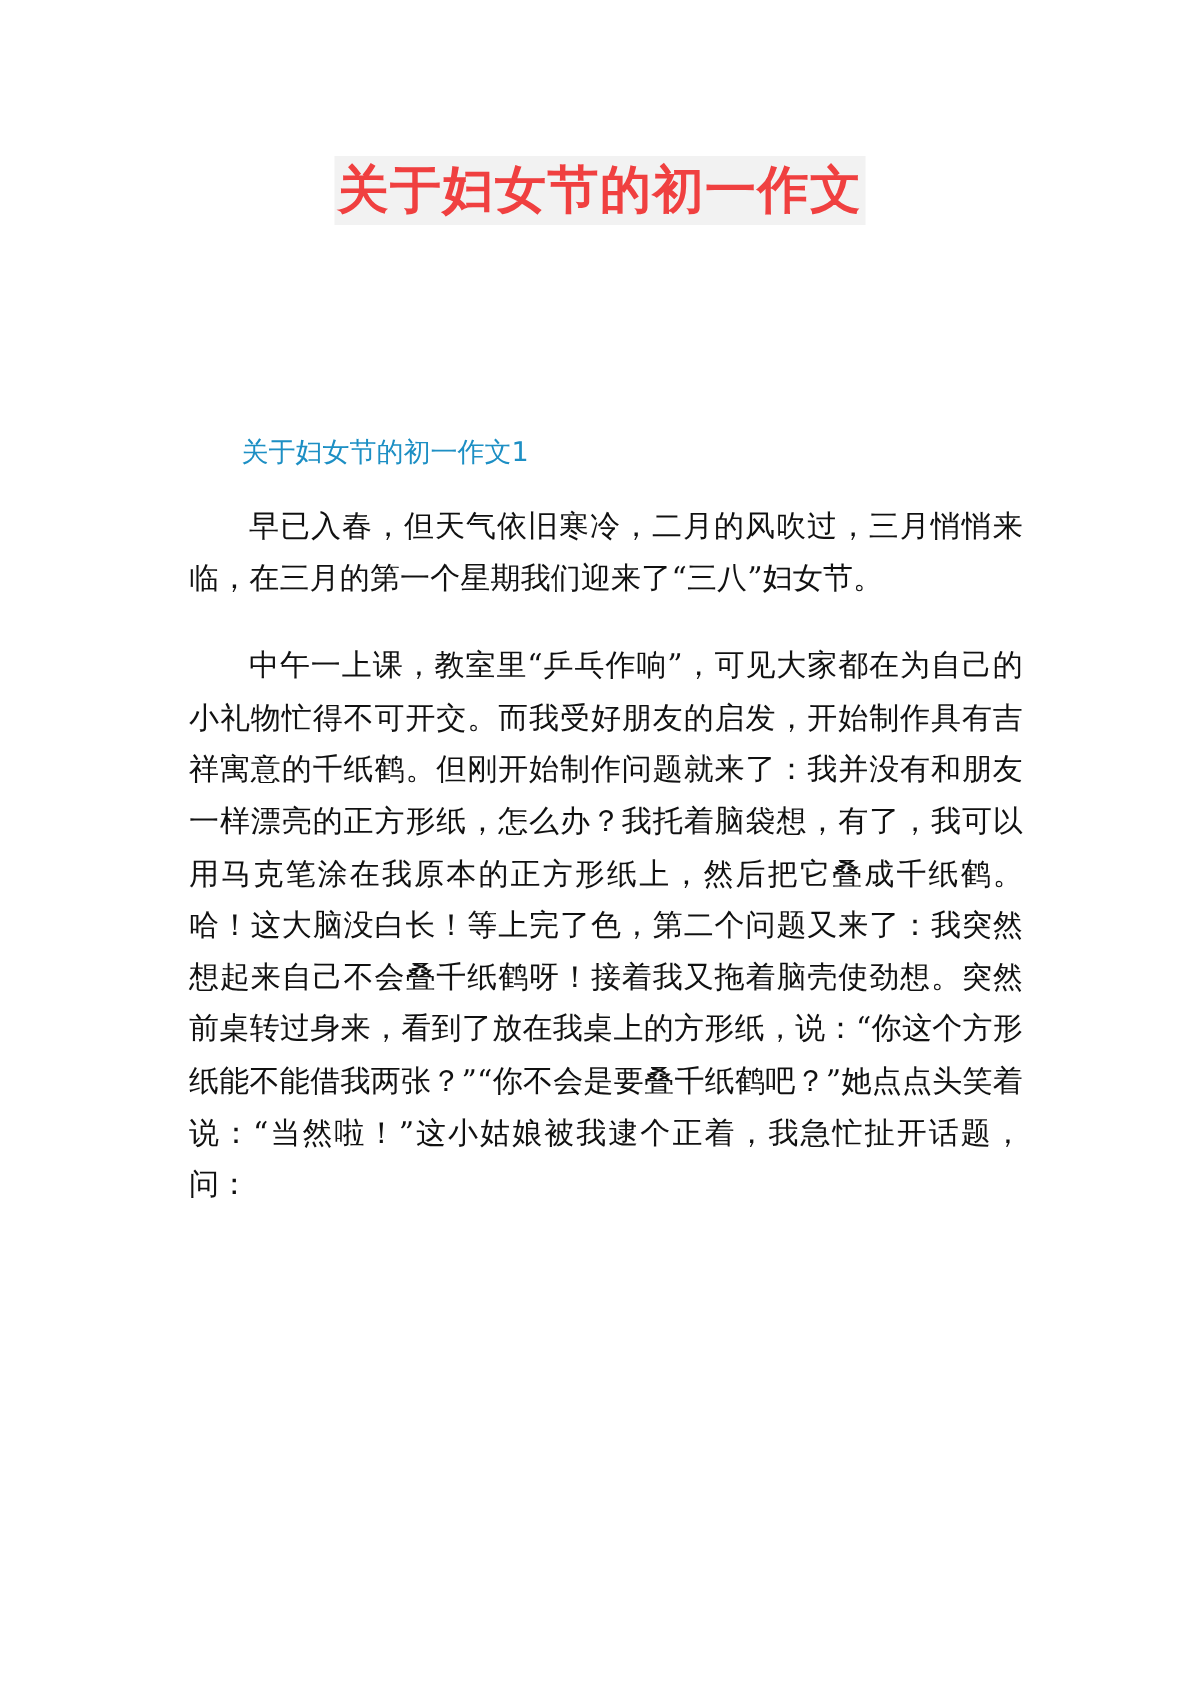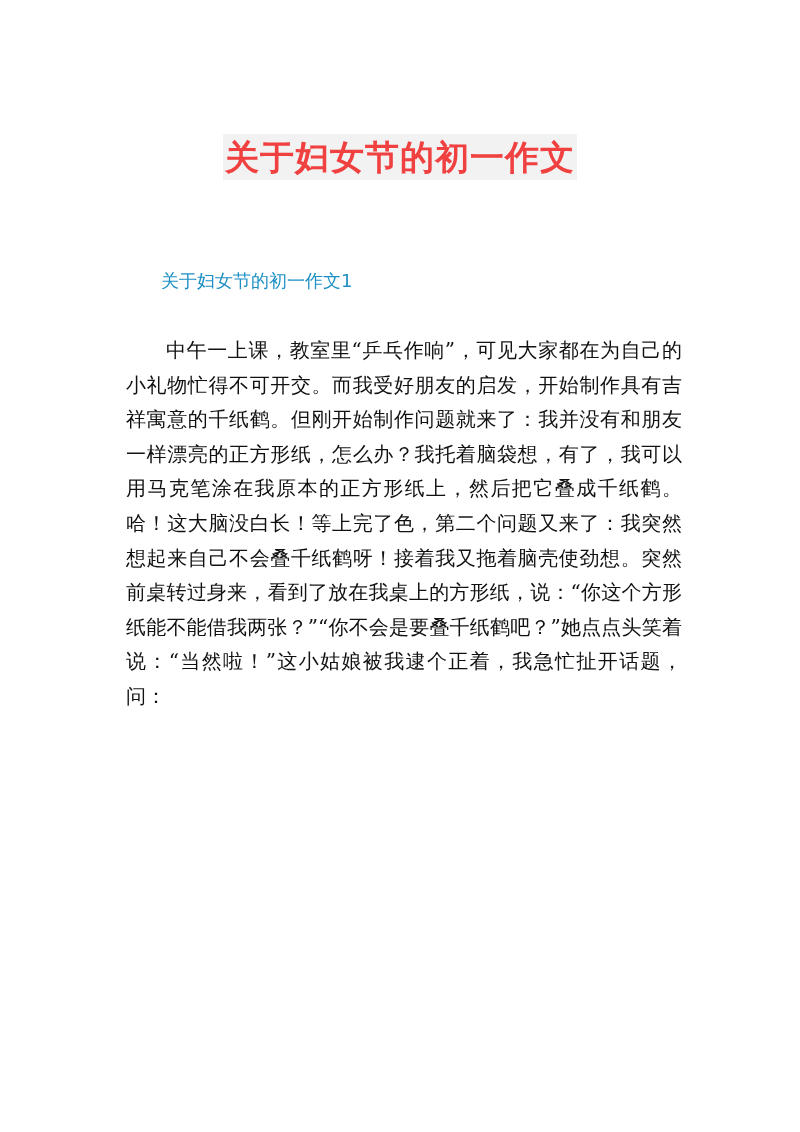--- a/index.html
+++ b/index.html
@@ -1,26 +1,27 @@
 <!DOCTYPE html>
 <html><head>
 <meta charset="utf-8">
 <style>
   html, body { margin: 0; padding: 0; background: #ffffff; }
   body { width: 800px; height: 1132px; position: relative; overflow: hidden; font-family: "DejaVu Serif", "Liberation Serif", serif; color: #111; }
   .title-wrap { position: absolute; top: 104px; left: 0; width: 800px; text-align: center; }
-  .title { display: inline-block; background: #f2f2f2; color: #f04040; font-family: "DejaVu Sans", "Liberation Sans", sans-serif; font-weight: bold; font-size: 34px; line-height: 46px; padding: 0 2px; letter-spacing: 1px; margin-top: 30px; }
-  .subtitle { position: absolute; top: 267px; left: 161px; color: #1d8fc4; font-family: "DejaVu Sans", "Liberation Sans", sans-serif; font-size: 18px; line-height: 28px; font-weight: 500; }
+  .title { display: inline-block; background: #f2f2f2; color: #f04040; font-family: "DejaVu Sans", "Liberation Sans", sans-serif; font-weight: bold; font-size: 34px; line-height: 46px; padding: 0 2px; letter-spacing: 1px; }
+  .subtitle { position: absolute; top: 288px; left: 161px; color: #1d8fc4; font-family: "DejaVu Sans", "Liberation Sans", sans-serif; font-size: 18px; line-height: 28px; font-weight: 500; }
   .body { position: absolute; top: 333px; left: 126px; width: 556px; }
   .para { margin: 0 0 24px 0; font-size: 20px; line-height: 34.6px; text-indent: 40px; text-align: justify; letter-spacing: 0.1px; }
 </style>
 </head>
 <body>
 
 <div class="title-wrap">
   <span class="title">关于妇女节的初一作文</span>
 </div>
 
 <div class="subtitle">关于妇女节的初一作文1</div>
 
 <div class="body">
+  <p class="para">早已入春，但天气依旧寒冷，二月的风吹过，三月悄悄来临，在三月的第一个星期我们迎来了“三八”妇女节。</p>
   <p class="para">中午一上课，教室里“乒乓作响”，可见大家都在为自己的小礼物忙得不可开交。而我受好朋友的启发，开始制作具有吉祥寓意的千纸鹤。但刚开始制作问题就来了：我并没有和朋友一样漂亮的正方形纸，怎么办？我托着脑袋想，有了，我可以用马克笔涂在我原本的正方形纸上，然后把它叠成千纸鹤。哈！这大脑没白长！等上完了色，第二个问题又来了：我突然想起来自己不会叠千纸鹤呀！接着我又拖着脑壳使劲想。突然前桌转过身来，看到了放在我桌上的方形纸，说：“你这个方形纸能不能借我两张？”“你不会是要叠千纸鹤吧？”她点点头笑着说：“当然啦！”这小姑娘被我逮个正着，我急忙扯开话题，问：</p>
 </div>
 
 </body></html>

